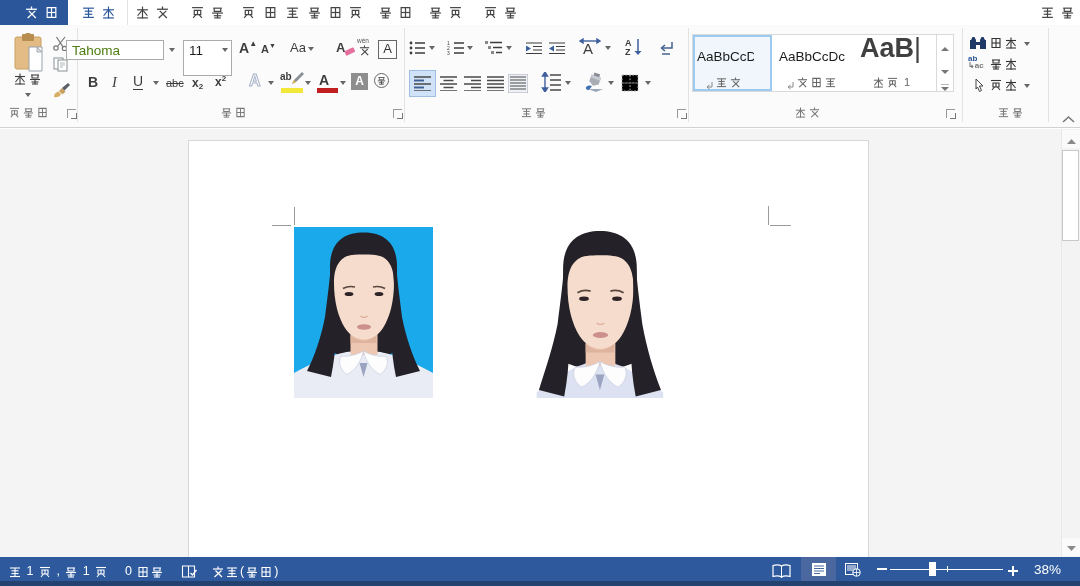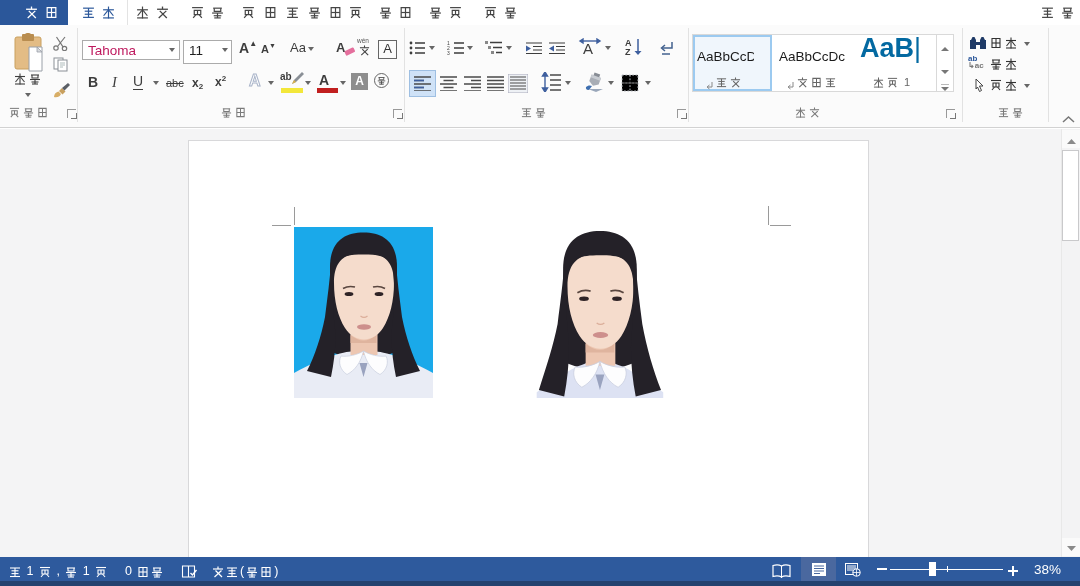--- a/index.html
+++ b/index.html
@@ -225,23 +225,23 @@
         </svg>
         <svg class="hz" width="11" height="11">
           <use href="#g6"></use>
         </svg>
         <svg class="hz" width="11" height="11">
           <use href="#g2"></use>
         </svg>
       </div>
 <div class="launch" style="left:67px"></div>
 
-<div class="abs" style="left:82px;top:15px;width:98px;height:20px;background:#fff;border:1px solid #ababab;font-size:13.5px;color:#be185d;padding:2px 0 0 5px">Tahoma</div>
+<div class="abs" style="left:66px;top:15px;width:98px;height:20px;background:#fff;border:1px solid #ababab;font-size:13.5px;color:#4d7c0f;padding:2px 0 0 5px">Tahoma</div>
 <div class="dd" style="position:absolute;left:169px;top:23px"></div>
-<div class="abs" style="left:183px;top:15px;width:49px;height:24px;background:#fff;border:1px solid #ababab;font-size:13.5px;color:#1f1f1f;padding:2px 0 0 5px">11</div>
+<div class="abs" style="left:183px;top:15px;width:49px;height:36px;background:#fff;border:1px solid #ababab;font-size:13.5px;color:#1f1f1f;padding:2px 0 0 5px">11</div>
 <div class="dd" style="position:absolute;left:222px;top:23px"></div>
 <div class="abs" style="left:239px;top:14px;font-size:14px;font-weight:bold;color:#3d3d3d">A<span style="font-size:8px;vertical-align:7px">▲</span></div>
 <div class="abs" style="left:261px;top:17px;font-size:11px;font-weight:bold;color:#3d3d3d">A<span style="font-size:7px;vertical-align:5px">▼</span></div>
 <div class="abs" style="left:290px;top:15px;font-size:13px;color:#3d3d3d">Aa</div>
       <div class="dd" style="position:absolute;left:308px;top:22px"></div>
 <div class="abs" style="left:336px;top:15px;font-size:13px;font-weight:bold;color:#3d3d3d">A</div>
 <svg class="abs" style="left:344px;top:22px" width="13" height="10" viewBox="0 0 13 10">
         <rect x="1" y="2" width="10" height="5" rx="1" fill="#e46f9d" transform="rotate(-25 6 5)"></rect>
       </svg>
 <div class="abs" style="left:357px;top:12px;font-size:6.5px;color:#555">wén</div>
@@ -439,21 +439,21 @@
         <svg class="hz" width="11" height="11">
           <use href="#g1"></use>
         </svg>
         <svg class="hz" width="11" height="11">
           <use href="#g2"></use>
         </svg>
         <svg class="hz" width="11" height="11">
           <use href="#g3"></use>
         </svg>
       </div>
-<div class="abs" style="left:860px;top:8px;font-size:27px;font-weight:bold;color:#0369a1">AaB<span style="font-weight:normal">|</span></div>
+<div class="abs" style="left:860px;top:8px;font-size:27px;font-weight:bold;color:#404040">AaB<span style="font-weight:normal">|</span></div>
 <div class="word t" style="left:873px;top:52px;color:#666">
         <svg class="hz" width="11" height="11">
           <use href="#g4"></use>
         </svg>
         <svg class="hz" width="11" height="11">
           <use href="#g5"></use>
         </svg>
         <span style="font-size:11px;line-height:11px">&nbsp;1</span>
       </div>
 <div class="abs" style="left:936px;top:10px;width:17px;height:56px;border-left:1px solid #d9d9d9"></div>

